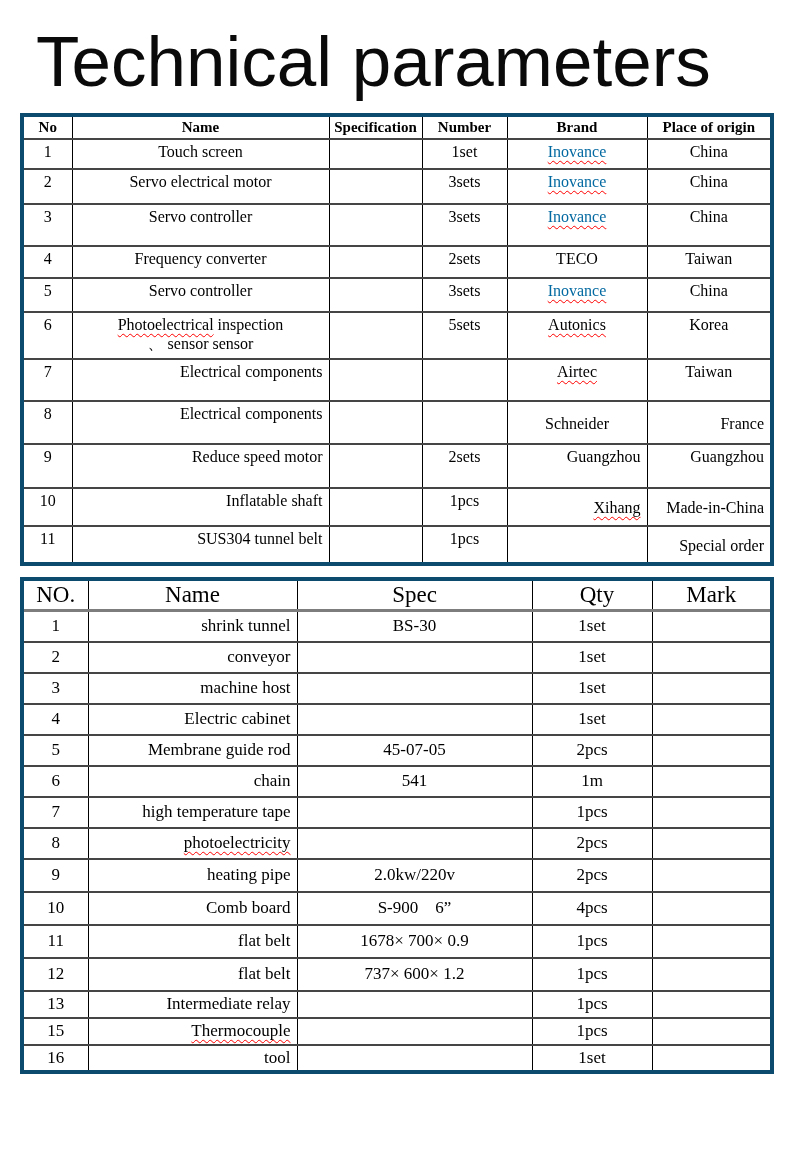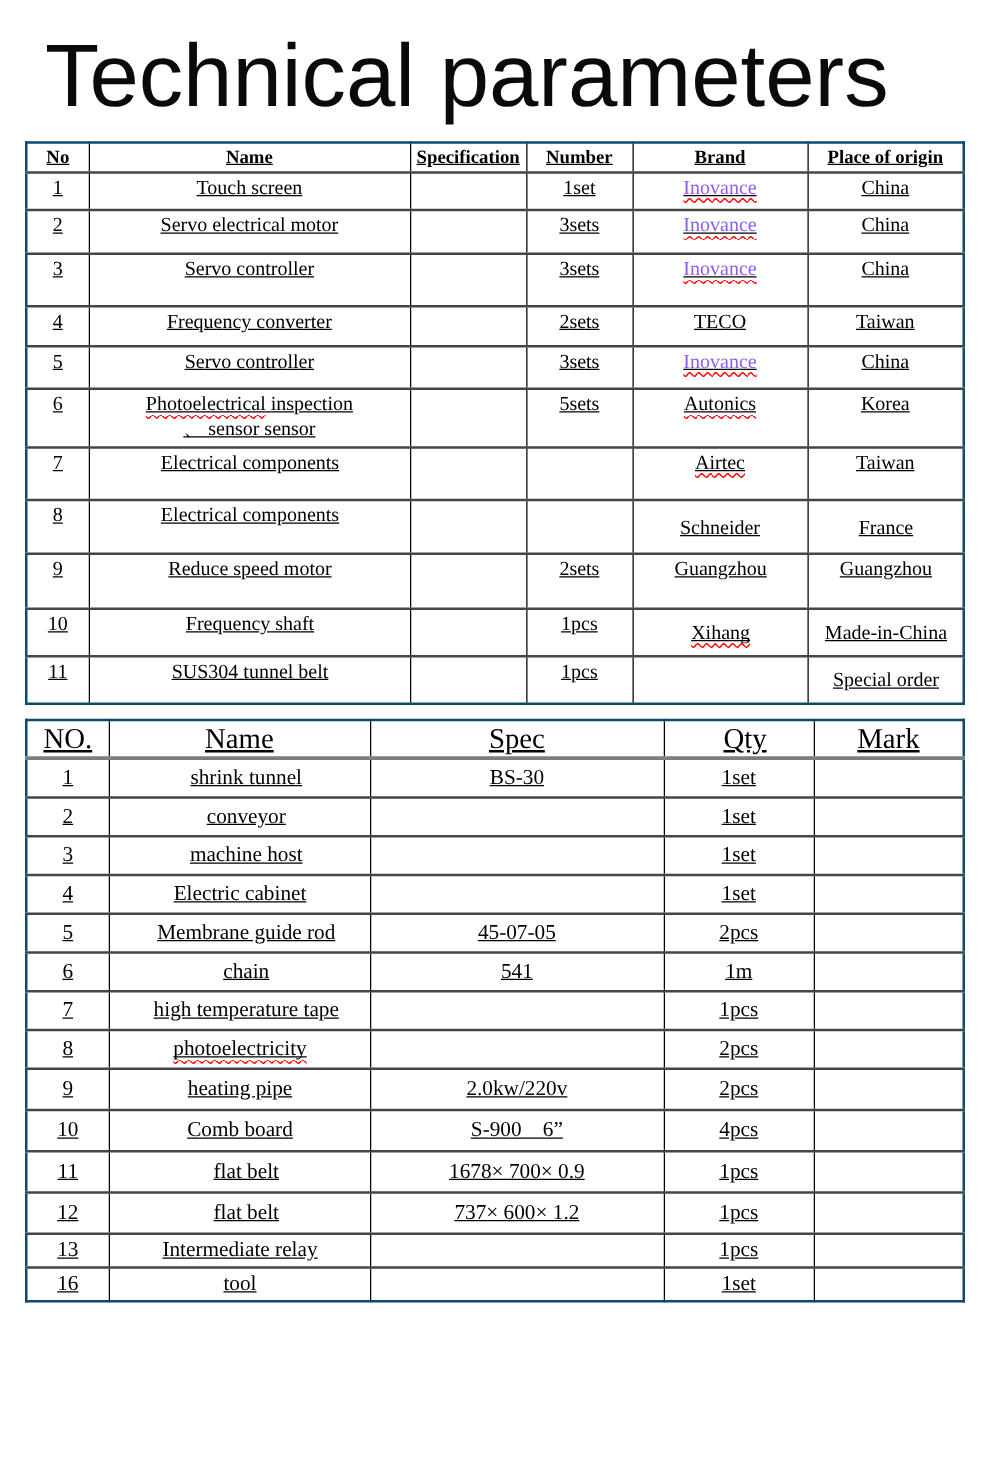--- a/index.html
+++ b/index.html
@@ -12,47 +12,47 @@
     line-height:1.0;
     margin:26px 0 16px 36px;
     letter-spacing:0px;
     color:#0a0a0a;
     white-space:nowrap;
   }
   table{border-collapse:collapse;table-layout:fixed;width:750px;margin-left:20px;}
   td,th{border:1px solid #000;padding:1px 6px;overflow:hidden;}
   
   tbody tr{border-top:2px solid #454545;}
-  table{border:2px solid #0c4a6e;text-decoration:underline;}
+  table{border:4px solid #0c4a6e;}
   
   .t1{font-size:16px;}
   .t1 thead th{font-weight:bold;font-size:15px;text-align:center;vertical-align:middle;padding:1px 2px;}
   .t1 td{vertical-align:top;padding-top:3px;}
   
   .t2{font-size:17px;margin-top:11px;}
   .t2 thead th{font-weight:normal;font-size:23px;text-align:center;vertical-align:middle;}
   .t2 thead tr{border-bottom:3px solid #7d7d7d;}
   .t2 td{vertical-align:middle;}
   
   .tc{text-align:center;}
-  .tl{text-align:center;padding-left:7px;}
-  .ind{text-align:center;padding-left:17px;}
+  .tl{text-align:right;padding-left:7px;}
+  .ind{text-align:right;padding-left:17px;}
   .vm{vertical-align:middle !important;}
   .pre{white-space:pre-wrap;}
   .qh{text-align:left;padding-left:16px;}
   
   .sq{
     text-decoration-line:underline;
     text-decoration-style:wavy;
     text-decoration-color:#ff0000;
     text-decoration-thickness:1px;
     text-underline-offset:3px;
     text-decoration-skip-ink:none;
   }
-  .red{color:#8b5cf6;}
+  .red{color:#0369a1;}
 </style>
 </head>
 <body>
 
 <div class="page">
 
   <h1 class="title">Technical parameters</h1>
 
   <table class="t1">
     <colgroup>
@@ -144,21 +144,21 @@
       <tr style="height:44px">
         <td class="tc">9</td>
         <td class="tl">Reduce speed motor</td>
         <td></td>
         <td class="tc">2sets</td>
         <td class="tl">Guangzhou</td>
         <td class="tl">Guangzhou</td>
       </tr>
       <tr style="height:38px">
         <td class="tc">10</td>
-        <td class="tl">Frequency shaft</td>
+        <td class="tl">Inflatable shaft</td>
         <td></td>
         <td class="tc">1pcs</td>
         <td class="tl vm"><span class="sq">Xihang</span></td>
         <td class="tl vm">Made-in-China</td>
       </tr>
       <tr style="height:38px">
         <td class="tc">11</td>
         <td class="tl">SUS304 tunnel belt</td>
         <td></td>
         <td class="tc">1pcs</td>
@@ -271,20 +271,27 @@
         <td></td>
       </tr>
       <tr style="height:27px">
         <td class="tc">13</td>
         <td class="tl">Intermediate relay</td>
         <td class="tc pre"></td>
         <td class="tc">1pcs</td>
         <td></td>
       </tr>
       <tr style="height:27px">
+        <td class="tc">15</td>
+        <td class="ind"><span class="sq">Thermocouple</span></td>
+        <td class="tc pre"></td>
+        <td class="tc">1pcs</td>
+        <td></td>
+      </tr>
+      <tr style="height:27px">
         <td class="tc">16</td>
         <td class="tl">tool</td>
         <td class="tc pre"></td>
         <td class="tc">1set</td>
         <td></td>
       </tr>
     </tbody>
   </table>
 
 </div>

